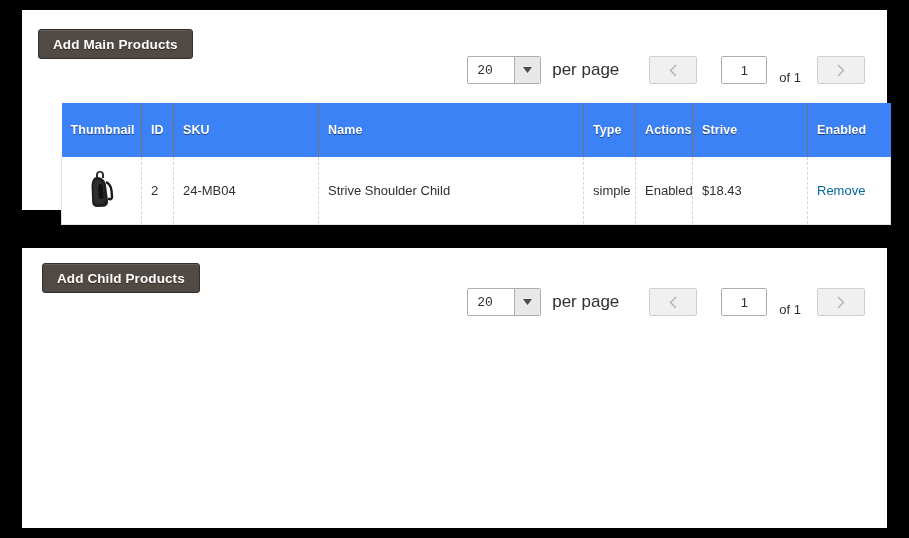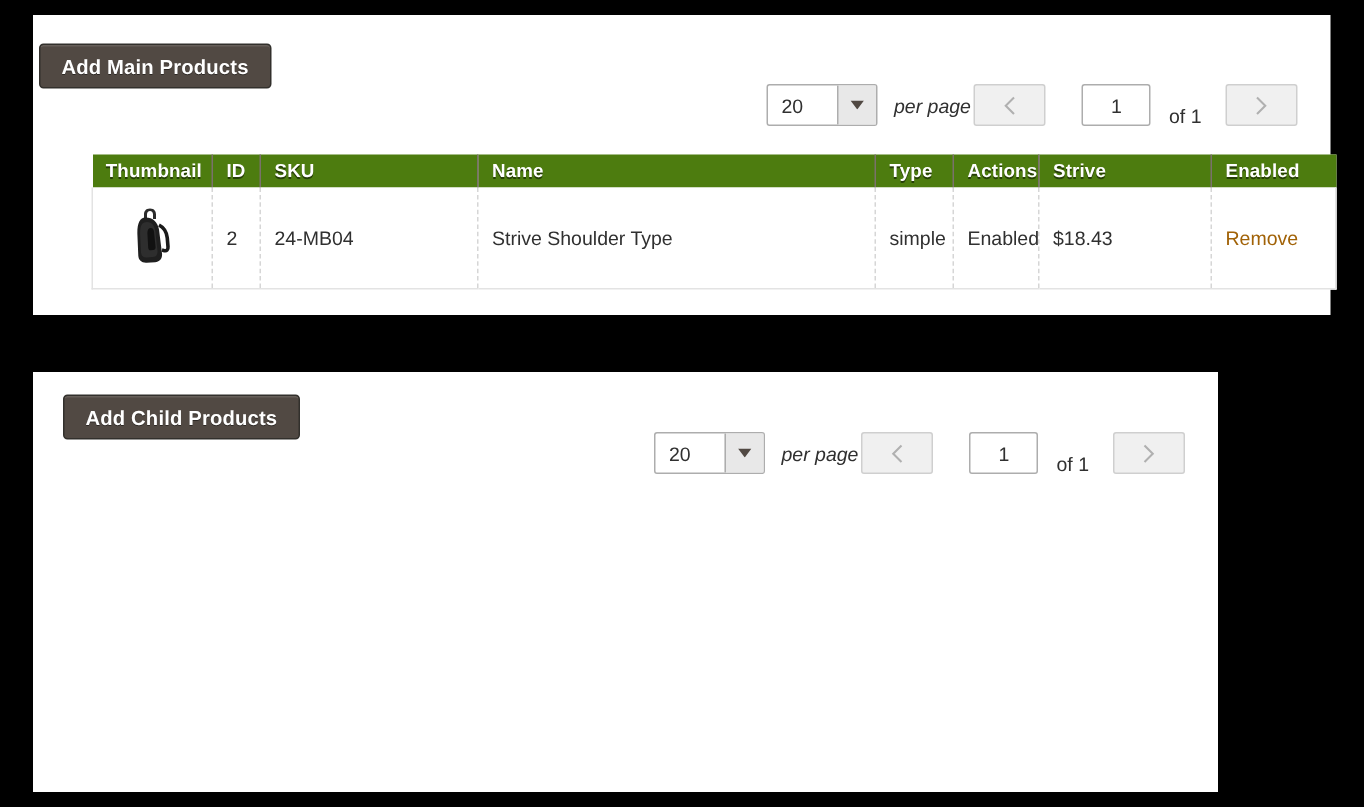--- a/index.html
+++ b/index.html
@@ -23,21 +23,21 @@
     background: #000000;
   }
 
   
   .panel {
     position: absolute;
     background: #ffffff;
     box-sizing: border-box;
   }
   #panel-main  { left: 22px; top: 10px;  width: 865px; height: 200px; }
-  #panel-child { left: 22px; top: 248px; width: 790px; height: 280px; }
+  #panel-child { left: 22px; top: 248px; width: 865px; height: 280px; }
 
   
   .add-btn {
     position: absolute;
     display: inline-flex;
     align-items: center;
     justify-content: center;
     background: #514943;
     border: 1px solid #32302c;
     border-radius: 3px;
@@ -45,21 +45,21 @@
     font-weight: bold;
     font-size: 13.5px;
     letter-spacing: .1px;
     padding: 0 14px;
     height: 28px;
     cursor: pointer;
     text-shadow: 0 1px 0 rgba(0,0,0,.45);
     box-shadow: inset 0 1px 0 rgba(255,255,255,.12);
     white-space: nowrap;
   }
-  #btn-add-main  { left: 4px; top: 19px; }
+  #btn-add-main  { left: 16px; top: 19px; }
   #btn-add-child { left: 20px; top: 15px; }
 
   
   .pager {
     position: absolute;
     display: flex;
     align-items: center;
     gap: 0;
     height: 30px;
   }
@@ -67,20 +67,21 @@
   #pager-child { right: 22px; top: 39px; }
 
   .select-wrap {
     display: flex;
     align-items: stretch;
     height: 28px;
     border: 1px solid #adadad;
     border-radius: 2px;
     background: #ffffff;
     box-sizing: border-box;
+    font-family: Liberation Mono, monospace;
   }
   .select-value {
     width: 46px;
     display: flex;
     align-items: center;
     padding-left: 9px;
     font-size: 13px;
     color: #303030;
     box-sizing: border-box;
   }
@@ -90,25 +91,24 @@
     background: #e8e8e8;
     display: flex;
     align-items: center;
     justify-content: center;
     box-sizing: border-box;
     cursor: pointer;
   }
   .select-arrow svg { display: block; }
 
   .per-page-label {
-    margin: 0 2px 0 11px;
-    font-size: 13px;
+    margin: 0 30px 0 11px;
+    font-size: 17px;
     color: #303030;
     white-space: nowrap;
-    font-style: italic;
   }
 
   .pg-btn {
     width: 48px;
     height: 28px;
     border: 1px solid #cfcfcf;
     background: #f0f0f0;
     border-radius: 2px;
     display: flex;
     align-items: center;
@@ -142,26 +142,26 @@
   
   .grid {
     position: absolute;
     border-collapse: collapse;
     table-layout: fixed;
     background: #ffffff;
   }
   #grid-main  { left: 39px; top: 93px;  width: 829px; }
 
   .grid thead th {
-    background: #4d7c0f;
+    background: #3b82f6;
     color: #ffffff;
     font-size: 12.5px;
     font-weight: bold;
     text-align: left;
-    padding: 4px 9px;
+    padding: 20px 9px;
     height: 17px;
     border-right: 1px solid #7a716b;
     text-shadow: 0 1px 0 rgba(0,0,0,.5);
     letter-spacing: .1px;
     white-space: nowrap;
     box-sizing: border-box;
     vertical-align: middle;
   }
   .grid thead th:last-child { border-right: none; }
 
@@ -186,21 +186,21 @@
   .thumb-box {
     display: inline-block;
     width: 52px;
     height: 52px;
     background: #ffffff;
     line-height: 0;
   }
   .thumb-box svg { display: block; }
 
   .link-remove {
-    color: #a16207;
+    color: #0369a1;
     font-size: 13px;
     text-decoration: none;
     cursor: pointer;
   }
 </style>
 </head>
 <body>
 
 <div class="page">
 
@@ -264,21 +264,21 @@
                 <path d="M24 8c3 0 4 2 4 4v3h-2v-3c0-1.6-.8-2.4-2-2.4s-2 .8-2 2.4v3h-2v-3c0-2 1-4 4-4z" fill="#2b2b2b"></path>
                 <path d="M21 14c5 0 8 3 9 8l2 16c.4 3.4-1.6 5.6-4.6 5.8l-5.6.3c-3.4.2-5.4-1.6-5.6-4.6l-.6-14c-.3-7 1.4-11.5 5.4-11.5z" fill="#1f1f1f"></path>
                 <path d="M22 17c3.4 0 5 2.4 5.6 6.4l1.4 13c.2 2.4-1 3.8-3.2 4l-4 .2c-2.4.1-3.6-1-3.8-3.2l-.6-12c-.2-5.4 1-8.4 4.6-8.4z" fill="#2e2e2e"></path>
                 <path d="M24.5 21c1.4 0 2 1 2.2 2.6l1 10c.1 1.3-.5 2-1.6 2.1l-1.4.1c-1.2.1-1.8-.5-1.9-1.7l-.5-9c-.1-2.6.6-4.1 2.2-4.1z" fill="#111111"></path>
                 <path d="M30 19c3 1.5 5 4.5 5.5 8.5l.5 6c.2 2-1 3-2.4 2.6l-1.6-.4" stroke="#1a1a1a" stroke-width="2.4" fill="none"></path>
               </svg>
             </span>
           </td>
           <td>2</td>
           <td>24-MB04</td>
-          <td>Strive Shoulder Type</td>
+          <td>Strive Shoulder Child</td>
           <td>simple</td>
           <td>Enabled</td>
           <td>$18.43</td>
           <td class="last-cell">
             <a class="link-remove">Remove</a>
           </td>
         </tr>
       </tbody>
     </table>
   </div>

